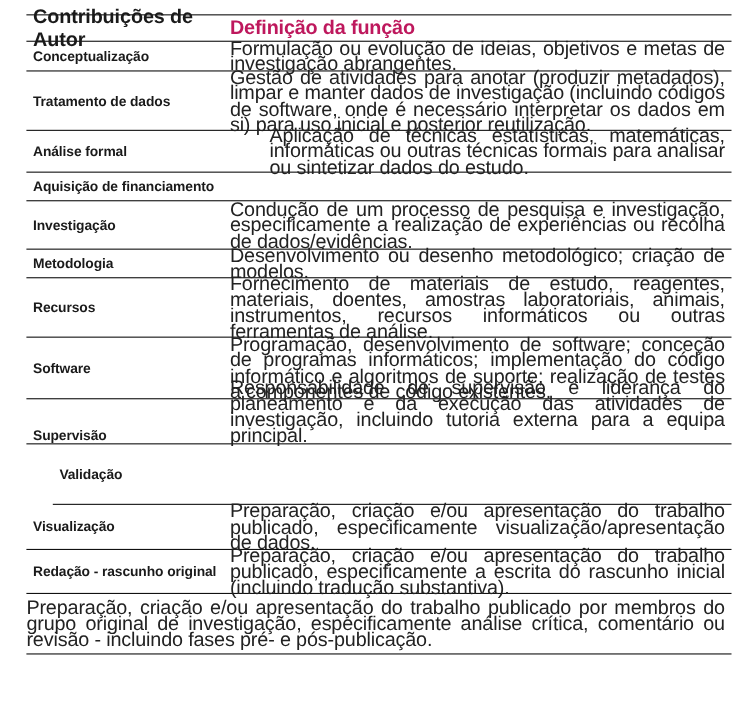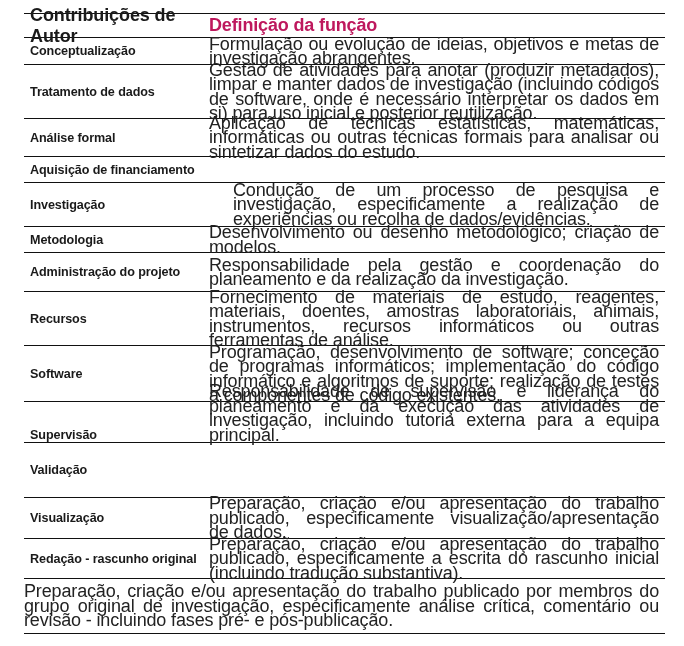--- a/index.html
+++ b/index.html
@@ -52,29 +52,29 @@
     .row.header .cell-def {
       font-weight: bold;
       font-size: 18px;
     }
     .row.header .cell-def { color: #be185d; }
 
     
     .h-header { height: 24px; }
     .h1 { height: 27px; }
     .h3 { height: 54px; }
-    .h2 { height: 38px; }
+    .h2 { height: 38px; gap: 36px; }
     .h1b { height: 26px; gap: 36px; }
-    .h2b { height: 44px; gap: 24px; }
+    .h2b { height: 44px; }
     .h1c { height: 26px; justify-content: space-between; }
     .h2c { height: 39px; }
     .h3b { height: 54px; }
     .h3c { height: 56px; }
     .h2d { height: 41px; align-items: flex-end; }
-    .h3d { height: 55px; }
+    .h3d { height: 55px; margin-left: 24px; }
     .h2e { height: 41px; justify-content: center; }
     .h2f { height: 40px; }
     .h3e { height: 55px; }
   </style>
 </head>
 <body>
 
 <div class="table">
   <div class="row header h-header">
     <div class="cell-role">Contribuições de Autor</div>
@@ -103,24 +103,20 @@
   <div class="row h2b">
     <div class="cell-role">Investigação</div>
     <div class="cell-def">Condução de um processo de pesquisa e investigação, especificamente a realização de experiências ou recolha de dados/evidências.</div>
   </div>
 
   <div class="row h1c">
     <div class="cell-role">Metodologia</div>
     <div class="cell-def">Desenvolvimento ou desenho metodológico; criação de modelos.</div>
   </div>
 
-  <div class="row h2c">
-    <div class="cell-role">Administração do projeto</div>
-    <div class="cell-def">Responsabilidade pela gestão e coordenação do planeamento e da realização da investigação.</div>
-  </div>
 
   <div class="row h3b">
     <div class="cell-role">Recursos</div>
     <div class="cell-def">Fornecimento de materiais de estudo, reagentes, materiais, doentes, amostras laboratoriais, animais, instrumentos, recursos informáticos ou outras ferramentas de análise.</div>
   </div>
 
   <div class="row h3c">
     <div class="cell-role">Software</div>
     <div class="cell-def">Programação, desenvolvimento de software; conceção de programas informáticos; implementação do código informático e algoritmos de suporte; realização de testes a componentes de código existentes.</div>
   </div>

